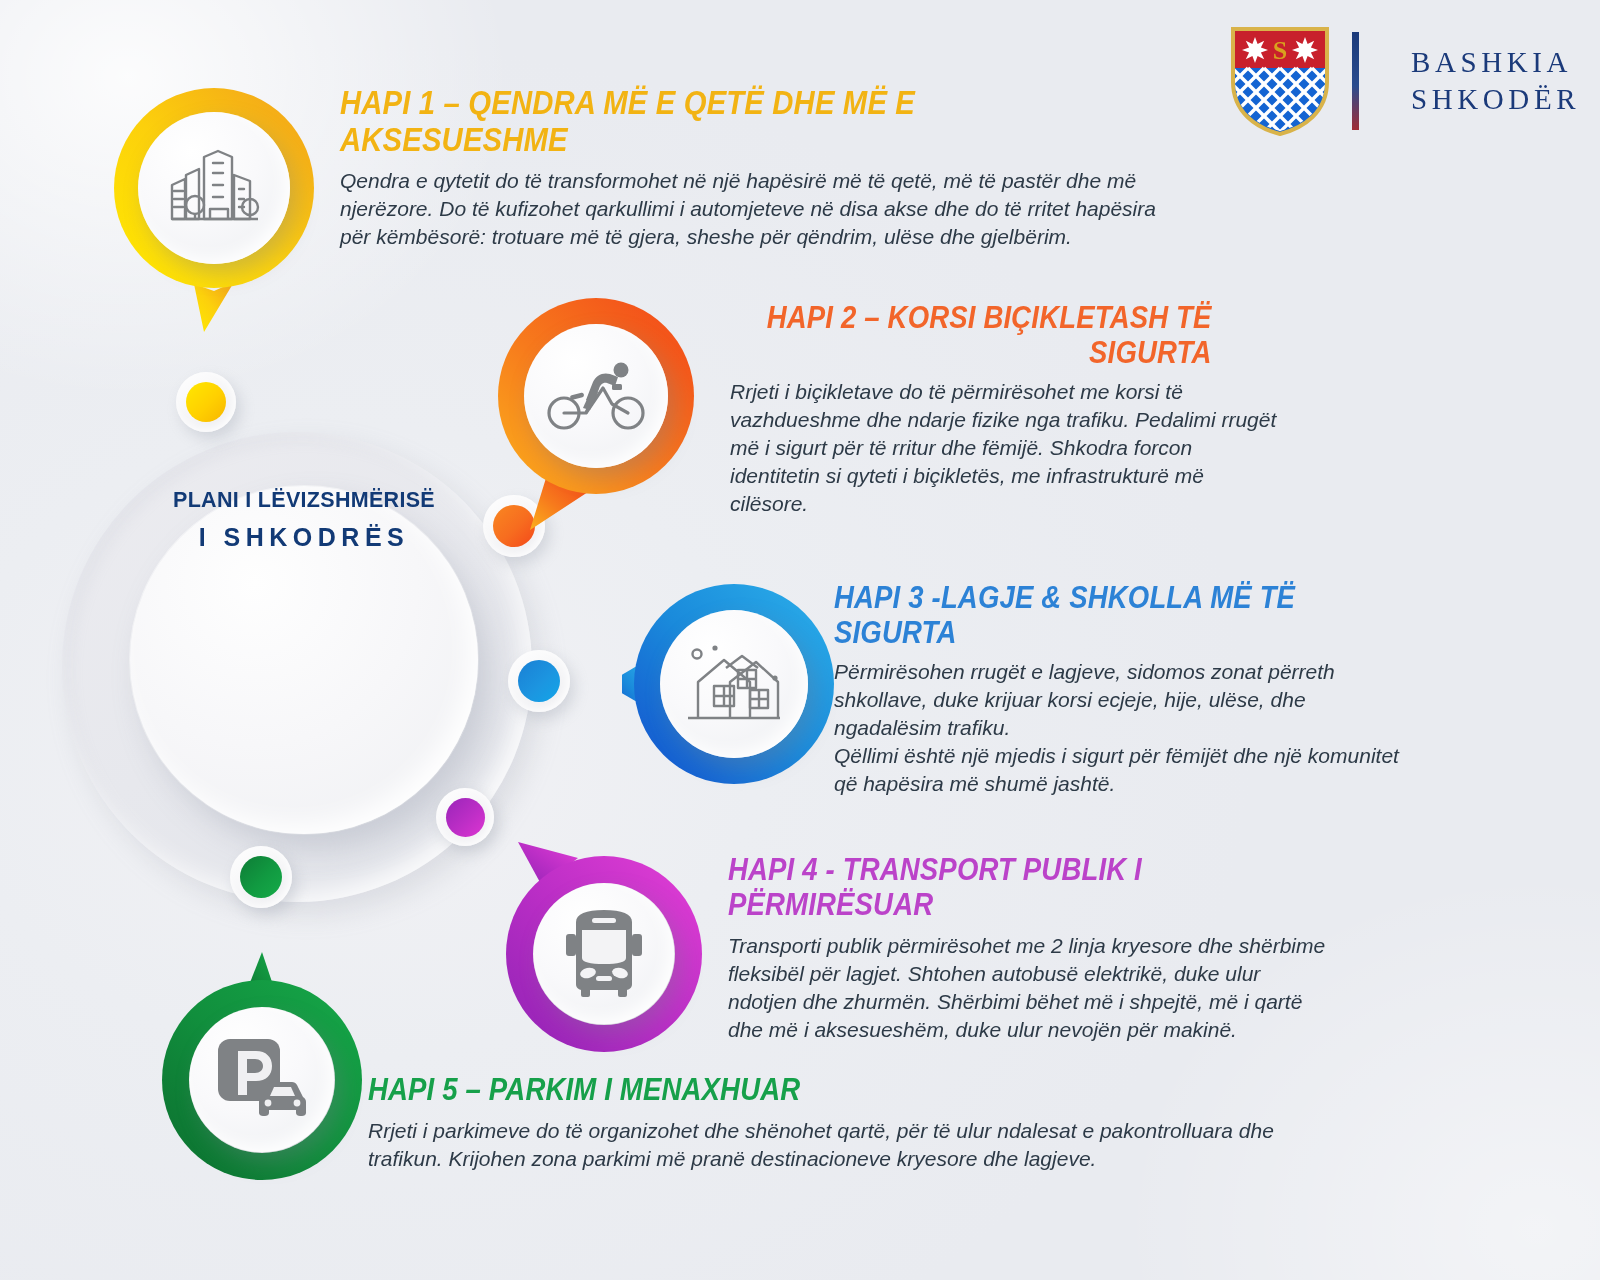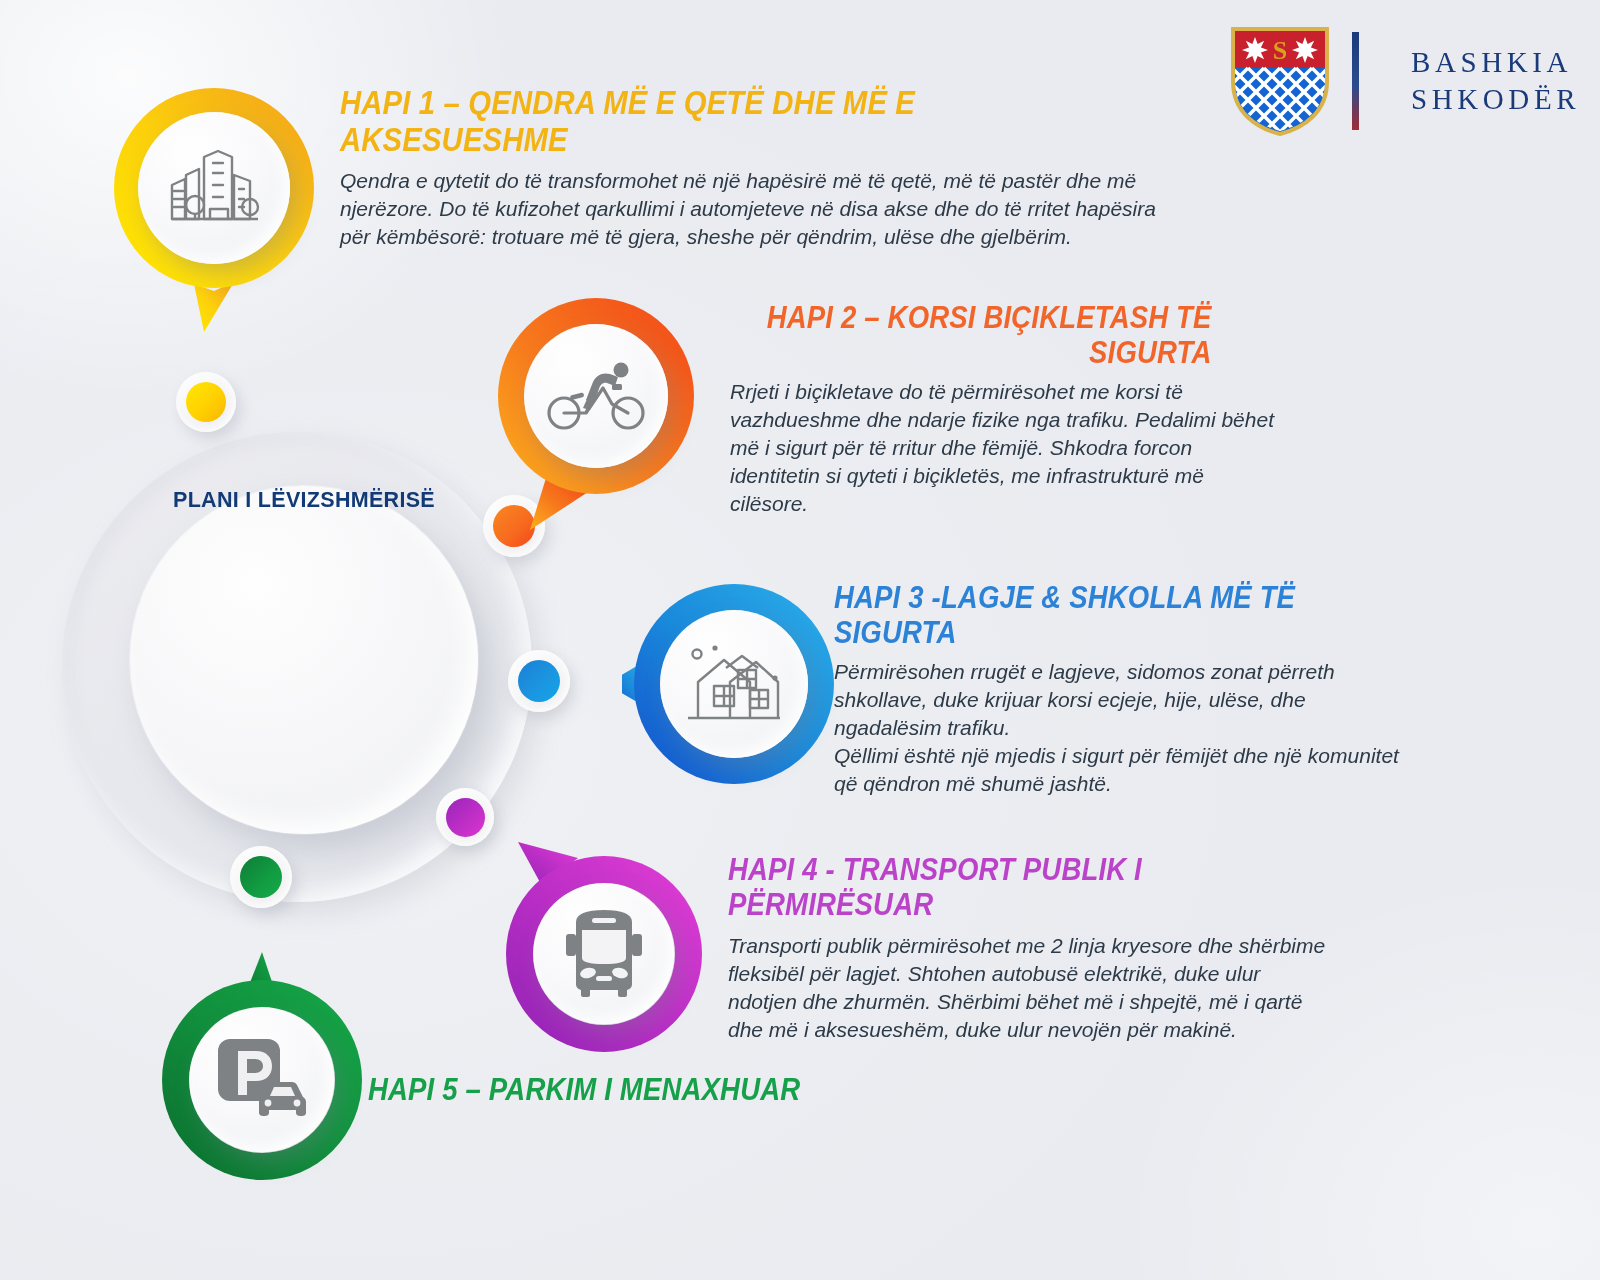--- a/index.html
+++ b/index.html
@@ -123,20 +123,21 @@
     <div class="logo-text">
       <div>BASHKIA</div>
       <div>SHKODËR</div>
     </div>
   </div>
 
   <div class="hub-outer"></div>
   <div class="hub-inner">
     <div class="hub-text">
       <div class="hub-l1">PLANI I LËVIZSHMËRISË</div>
+      <div class="hub-l3">I SHKODRËS</div>
     </div>
   </div>
 
   <div class="dot" style="left:176px;top:372px;width:60px;height:60px;">
     <i style="width:40px;height:40px;background:linear-gradient(135deg,#ffe800 0%,#ffd000 55%,#f7b500 100%);"></i>
   </div>
   <div class="dot" style="left:483px;top:495px;width:62px;height:62px;">
     <i style="width:42px;height:42px;background:linear-gradient(135deg,#f98721 0%,#f76c1f 55%,#f4481a 100%);"></i>
   </div>
   <div class="dot" style="left:508px;top:650px;width:62px;height:62px;">
@@ -307,31 +308,32 @@
     </div>
   </div>
 
   <div class="block" style="left:340px;top:84px;width:860px;">
     <div class="step-title" style="color:#f2b313;font-size:34px;margin-bottom:8px;">HAPI 1 – QENDRA MË E QETË DHE MË E AKSESUESHME</div>
     <div class="step-body" style="width:840px;">Qendra e qytetit do të transformohet në një hapësirë më të qetë, më të pastër dhe më njerëzore. Do të kufizohet qarkullimi i automjeteve në disa akse dhe do të rritet hapësira për këmbësorë: trotuare më të gjera, sheshe për qëndrim, ulëse dhe gjelbërim.</div>
   </div>
 
   <div class="block right" style="left:730px;top:300px;width:560px;">
     <div class="step-title" style="color:#f2652a;font-size:32px;margin-bottom:8px;transform-origin:left center;">HAPI 2 – KORSI BIÇIKLETASH TË SIGURTA</div>
-    <div class="step-body" style="width:556px;">Rrjeti i biçikletave do të përmirësohet me korsi të vazhdueshme dhe ndarje fizike nga trafiku. Pedalimi bëhet më i sigurt për të rritur dhe fëmijë. Shkodra forcon identitetin si qyteti i biçikletës, me infrastrukturë më cilësore.</div>
+    <div class="step-body" style="width:556px;">Rrjeti i biçikletave do të përmirësohet me korsi të vazhdueshme dhe ndarje fizike nga trafiku. Pedalimi rrugët më i sigurt për të rritur dhe fëmijë. Shkodra forcon identitetin si qyteti i biçikletës, me infrastrukturë më cilësore.</div>
   </div>
 
   <div class="block" style="left:834px;top:580px;width:580px;">
     <div class="step-title" style="color:#2c82d6;font-size:32px;margin-bottom:8px;">HAPI 3 -LAGJE &amp; SHKOLLA MË TË SIGURTA</div>
     <div class="step-body" style="width:576px;white-space:pre-line;">Përmirësohen rrugët e lagjeve, sidomos zonat përreth shkollave, duke krijuar korsi ecjeje, hije, ulëse, dhe ngadalësim trafiku.
-Qëllimi është një mjedis i sigurt për fëmijët dhe një komunitet që qëndron më shumë jashtë.</div>
+Qëllimi është një mjedis i sigurt për fëmijët dhe një komunitet që hapësira më shumë jashtë.</div>
   </div>
 
   <div class="block" style="left:728px;top:852px;width:600px;">
     <div class="step-title" style="color:#bb43c9;font-size:32px;margin-bottom:10px;">HAPI 4 - TRANSPORT PUBLIK I PËRMIRËSUAR</div>
     <div class="step-body" style="width:600px;">Transporti publik përmirësohet me 2 linja kryesore dhe shërbime fleksibël për lagjet. Shtohen autobusë elektrikë, duke ulur ndotjen dhe zhurmën. Shërbimi bëhet më i shpejtë, më i qartë dhe më i aksesueshëm, duke ulur nevojën për makinë.</div>
   </div>
 
   <div class="block" style="left:368px;top:1072px;width:940px;">
     <div class="step-title" style="color:#16a04a;font-size:32px;margin-bottom:10px;">HAPI 5 – PARKIM I MENAXHUAR</div>
+    <div class="step-body" style="width:940px;">Rrjeti i parkimeve do të organizohet dhe shënohet qartë, për të ulur ndalesat e pakontrolluara dhe trafikun. Krijohen zona parkimi më pranë destinacioneve kryesore dhe lagjeve.</div>
   </div>
 
 </div>
 
 </body></html>

